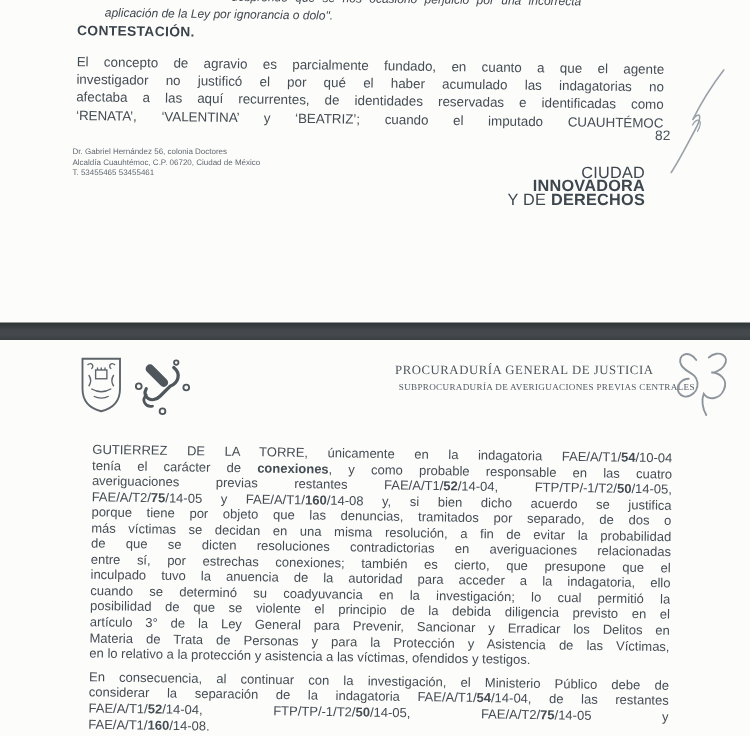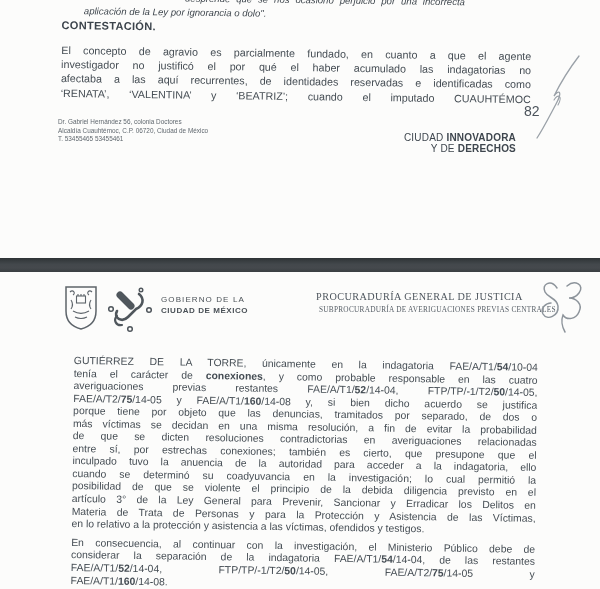--- a/index.html
+++ b/index.html
@@ -17,22 +17,22 @@
   .line{text-align:justify;text-align-last:justify;overflow:hidden;}
   .line.end{text-align-last:left;}
   .jall{text-align:justify;text-align-last:justify;}
   b{font-weight:700;}
   
   .quote1{left:123px;top:-9px;width:280px;font-style:italic;font-size:9.6px;line-height:12px;color:#40484f;}
   .quote2{left:22px;top:5px;font-style:italic;font-size:9.6px;color:#40484f;}
   .heading1{left:0;top:19px;font-weight:700;font-size:11px;letter-spacing:.3px;color:#3b434b;}
   .para1{left:0;top:43px;width:470px;font-size:10.7px;line-height:14.2px;color:#454d54;}
   .addr{left:58px;top:118px;font-size:6.4px;line-height:8.7px;color:#60686f;}
-  .pnum82{left:524px;top:103px;font-size:14px;color:#4b535b;}
-  .slogan{left:402px;top:133px;width:114px;text-align:right;font-size:10px;line-height:10.8px;
+  .pnum82{left:524px;top:103px;font-size:11px;color:#4b535b;}
+  .slogan{left:402px;top:133px;width:114px;text-align:right;font-size:13px;line-height:10.8px;
           letter-spacing:.2px;color:#3e464e;}
   .hwmark{left:534px;top:54px;}
   
   .shield{left:63px;top:13px;}
   .cdmx{left:103px;top:14px;}
   .gov{left:161px;top:23px;font-size:8px;line-height:10.5px;letter-spacing:1.1px;color:#4a5157;white-space:nowrap;}
   .gov .g2{font-weight:700;letter-spacing:.55px;}
   .agency{left:283px;top:19px;font-family:"Liberation Serif",serif;color:#4d555d;white-space:nowrap;text-align:center;}
   .agency .t{font-size:10.2px;letter-spacing:.45px;}
   .agency .s{font-size:7.3px;letter-spacing:.25px;margin-top:3px;color:#565e66;padding-left:36px;}
@@ -99,24 +99,20 @@
         <path d="M17,9 L28,20" stroke-width="7"></path>
         <path d="M36,8 c6,5 4,12 -3,15 l-8,8 c-6,6 -15,1 -11,-6" stroke-width="2.6"></path>
         <path d="M14,30 c-4,4 -1,10 5,9" stroke-width="2.2"></path>
         <circle cx="8" cy="23" r="2.3" stroke-width="1.5"></circle>
         <circle cx="46" cy="24" r="2.3" stroke-width="1.5"></circle>
         <circle cx="27" cy="43" r="2.3" stroke-width="1.5"></circle>
         <circle cx="38" cy="4" r="1.8" stroke-width="1.4"></circle>
       </g>
     </svg>
 
-    <div class="abs gov">
-      <div class="g1">GOBIERNO DE LA</div>
-      <div class="g2">CIUDAD DE MÉXICO</div>
-    </div>
 
     <div class="abs agency">
       <div class="t">PROCURADURÍA GENERAL DE JUSTICIA</div>
       <div class="s">SUBPROCURADURÍA DE AVERIGUACIONES PREVIAS CENTRALES</div>
     </div>
 
     <div class="abs case">
     </div>
 
     <svg class="abs hw83" width="54" height="58" viewBox="0 0 54 58">

